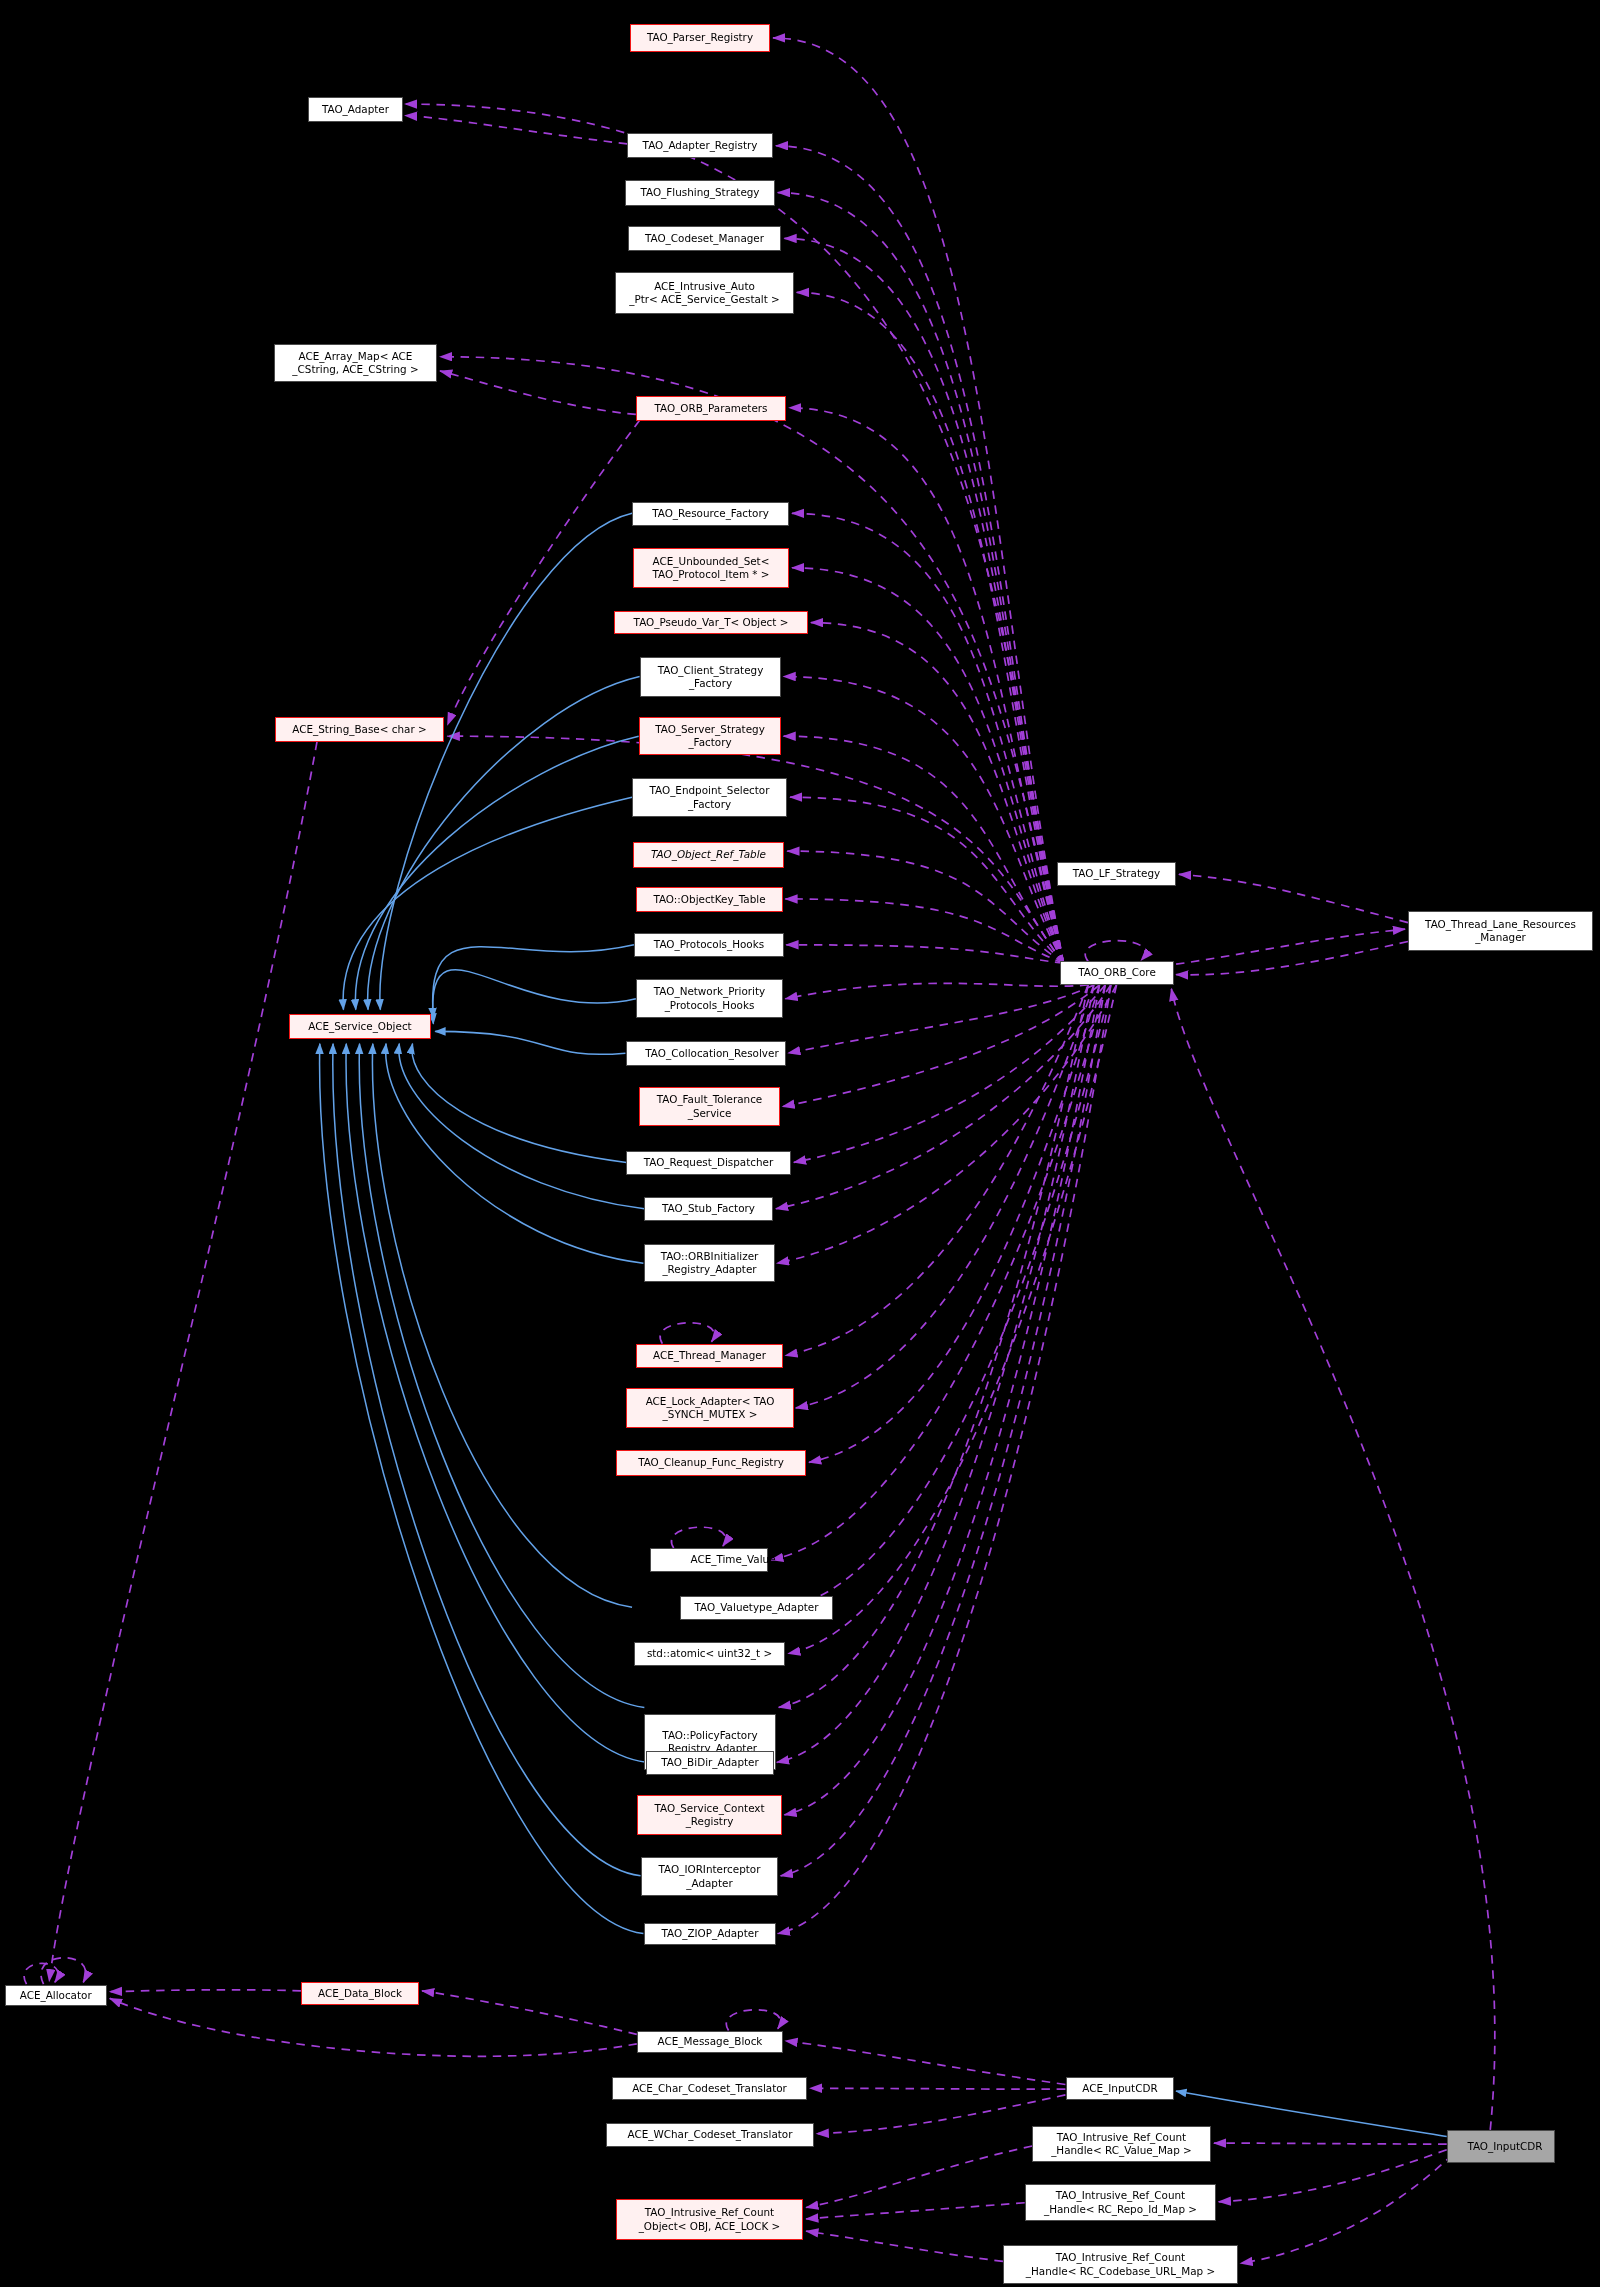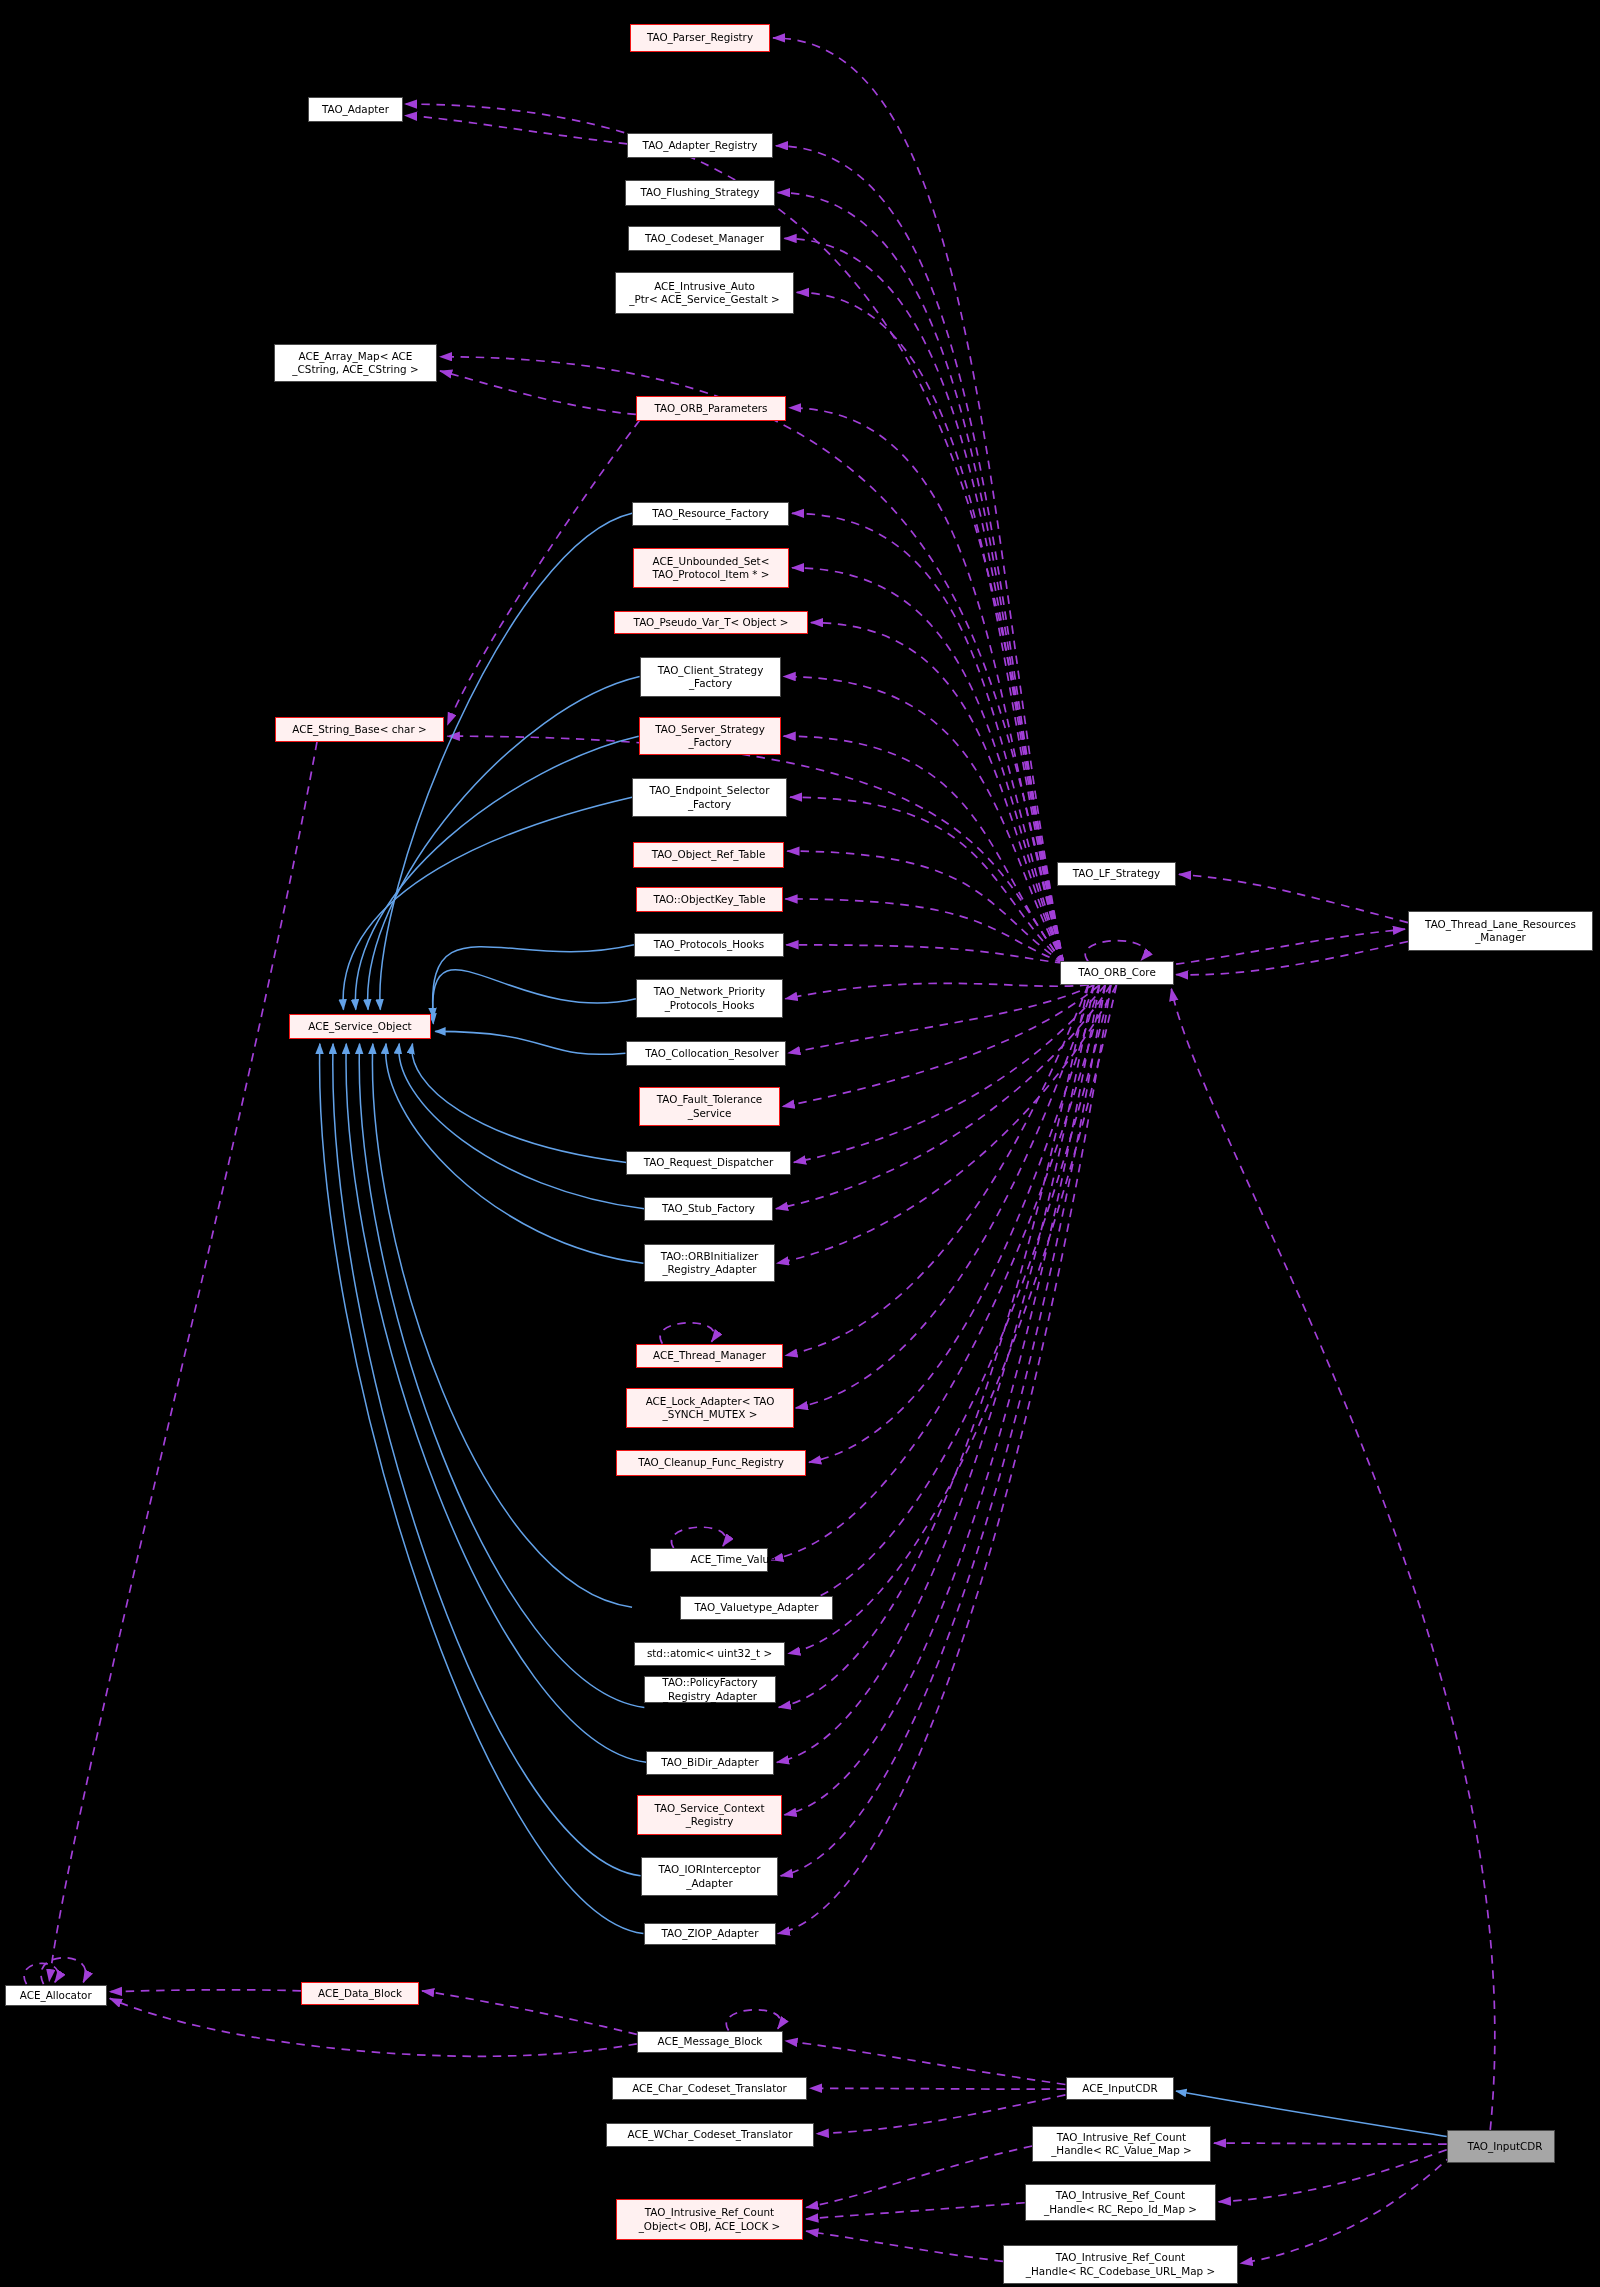--- a/index.html
+++ b/index.html
@@ -151,21 +151,21 @@
       <span>TAO_Server_Strategy</span>
       <span>_Factory</span>
     </div>
     <div class="node red" style="left: 275px; top: 717px; width: 169px; height: 24.6px;">
       <span>ACE_String_Base&lt; char &gt;</span>
     </div>
     <div class="node plain" style="left: 632px; top: 778px; width: 155px; height: 39px;">
       <span>TAO_Endpoint_Selector</span>
       <span>_Factory</span>
     </div>
-    <div class="node red" style="left: 633px; top: 842px; width: 151px; height: 25.6px;">
+    <div class="node red" style="left: 633px; top: 842px; width: 151px; height: 25.6px; font-style: italic;">
       <span>TAO_Object_Ref_Table</span>
     </div>
     <div class="node red" style="left: 636px; top: 887px; width: 147px; height: 24.6px;">
       <span>TAO::ObjectKey_Table</span>
     </div>
     <div class="node plain" style="left: 634px; top: 933px; width: 150px; height: 24px;">
       <span>TAO_Protocols_Hooks</span>
     </div>
     <div class="node plain" style="left: 636px; top: 979px; width: 147px; height: 39px;">
       <span>TAO_Network_Priority</span>
@@ -203,21 +203,21 @@
     </div>
     <div class="node plain" style="left: 650px; top: 1548px; width: 118px; height: 24px; padding-left: 48px;">
       <span>ACE_Time_Value</span>
     </div>
     <div class="node plain" style="left: 632px; top: 1596px; width: 153px; height: 24px; margin-left: 48px;">
       <span>TAO_Valuetype_Adapter</span>
     </div>
     <div class="node plain" style="left: 634px; top: 1642px; width: 151px; height: 24px;">
       <span>std::atomic&lt; uint32_t &gt;</span>
     </div>
-    <div class="node plain" style="left: 644px; top: 1676px; width: 132px; height: 27px;">
+    <div class="node plain" style="left: 644px; top: 1714px; width: 132px; height: 56px;">
       <span>TAO::PolicyFactory</span>
       <span>_Registry_Adapter</span>
     </div>
     <div class="node plain" style="left: 646px; top: 1751px; width: 128px; height: 24px;">
       <span>TAO_BiDir_Adapter</span>
     </div>
     <div class="node red" style="left: 637px; top: 1795px; width: 145px; height: 40px;">
       <span>TAO_Service_Context</span>
       <span>_Registry</span>
     </div>

